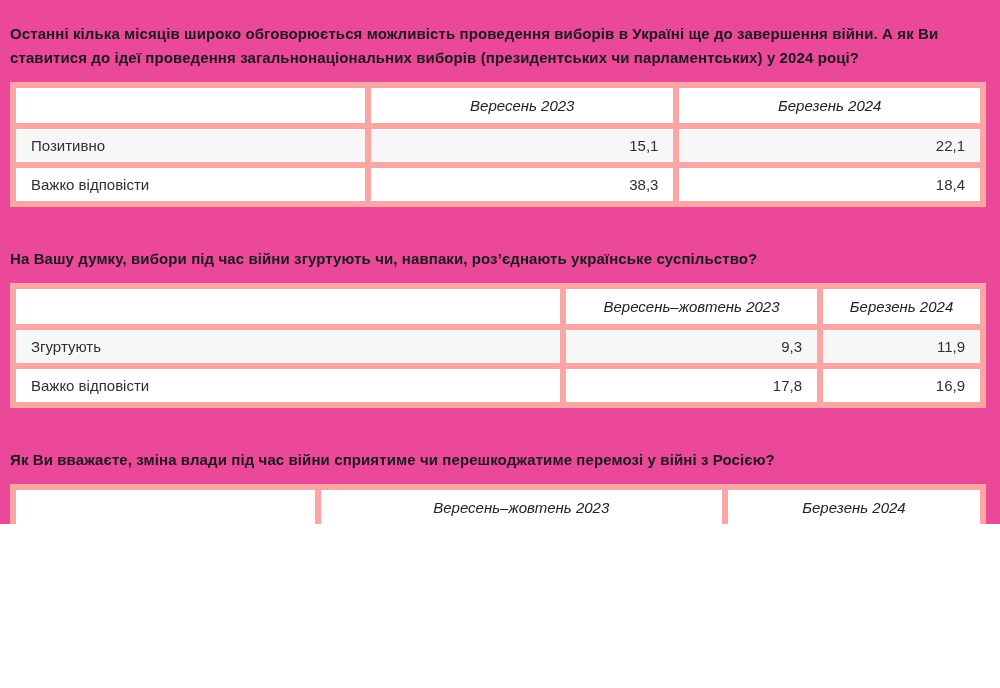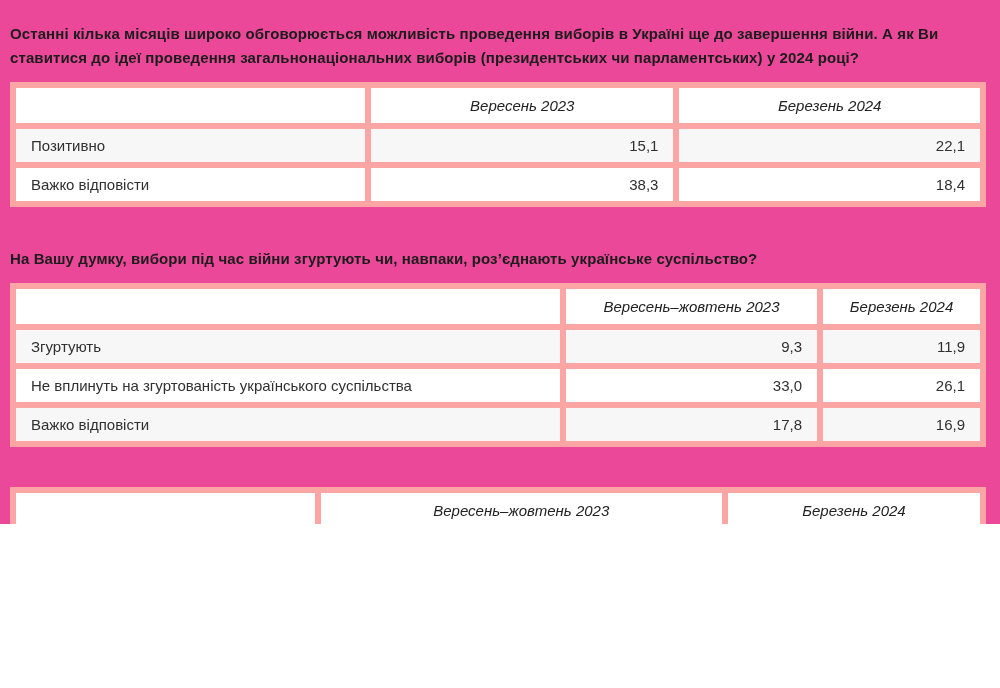--- a/index.html
+++ b/index.html
@@ -116,34 +116,30 @@
           <th>Березень 2024</th>
         </tr>
       </thead>
       <tbody>
         <tr>
           <td>Згуртують</td>
           <td class="num">9,3</td>
           <td class="num">11,9</td>
         </tr>
         <tr>
-          <td>Не вплинуть на згуртованість українського суспільства</td>
-          <td class="num">33,0</td>
-          <td class="num">26,1</td>
-        </tr>
-        <tr>
           <td>Важко відповісти</td>
           <td class="num">17,8</td>
           <td class="num">16,9</td>
         </tr>
       </tbody>
     </table>
   </section>
 
   <section class="qsection">
+    <div class="question">Як Ви вважаєте, зміна влади під час війни сприятиме чи перешкоджатиме перемозі у війні з Росією?</div>
     <table class="survey-table t2">
       <colgroup>
           <col class="c0">
           <col class="c1">
           <col class="c2">
         </colgroup>
       <thead>
         <tr>
           <th></th>
           <th>Вересень–жовтень 2023</th>

